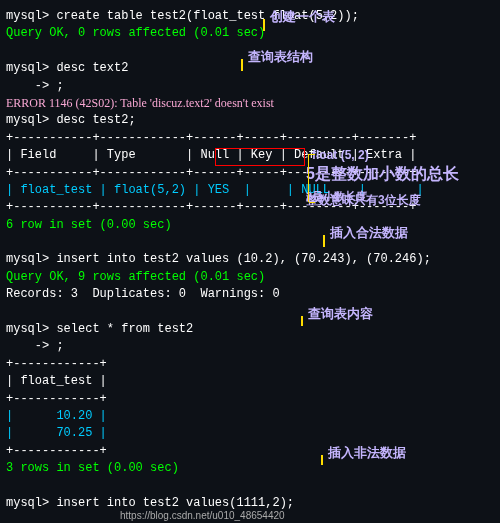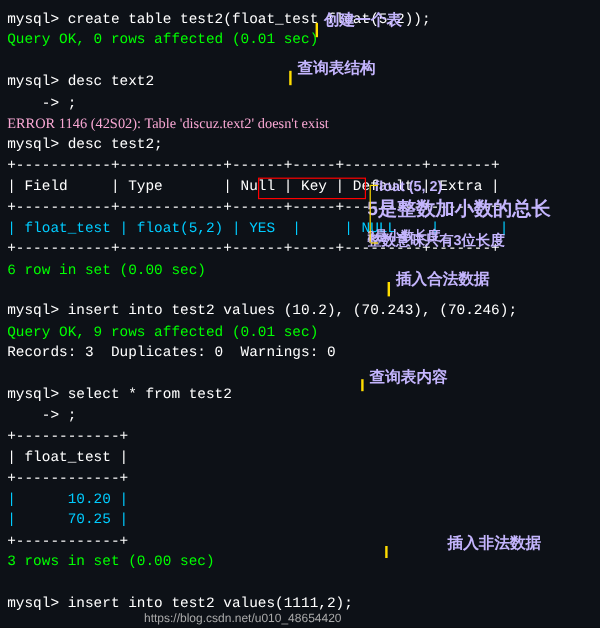--- a/index.html
+++ b/index.html
@@ -108,15 +108,15 @@
   <div style="position:absolute; top:154px; left:308px; width:1px; height:48px; background:#ffdd00;"></div>
   <div style="position:absolute; top:154px; left:309px; width:6px; height:1px; background:#ffdd00;"></div>
   <div style="position:absolute; top:202px; left:309px; width:6px; height:1px; background:#ffdd00;"></div>
 
   <div class="annotation" style="top:224px; left:330px;">插入合法数据</div>
   <div style="position:absolute; top:235px; left:323px; width:2px; height:12px; background:#ffdd00;"></div>
 
   <div class="annotation" style="top:305px; left:308px;">查询表内容</div>
   <div style="position:absolute; top:316px; left:301px; width:2px; height:10px; background:#ffdd00;"></div>
 
-  <div class="annotation" style="top:444px; left:328px;margin-left:45px;">插入非法数据</div>
+  <div class="annotation" style="top:444px; left:328px;">插入非法数据</div>
   <div style="position:absolute; top:455px; left:321px; width:2px; height:10px; background:#ffdd00;"></div>
 </div>
 
 </body></html>

